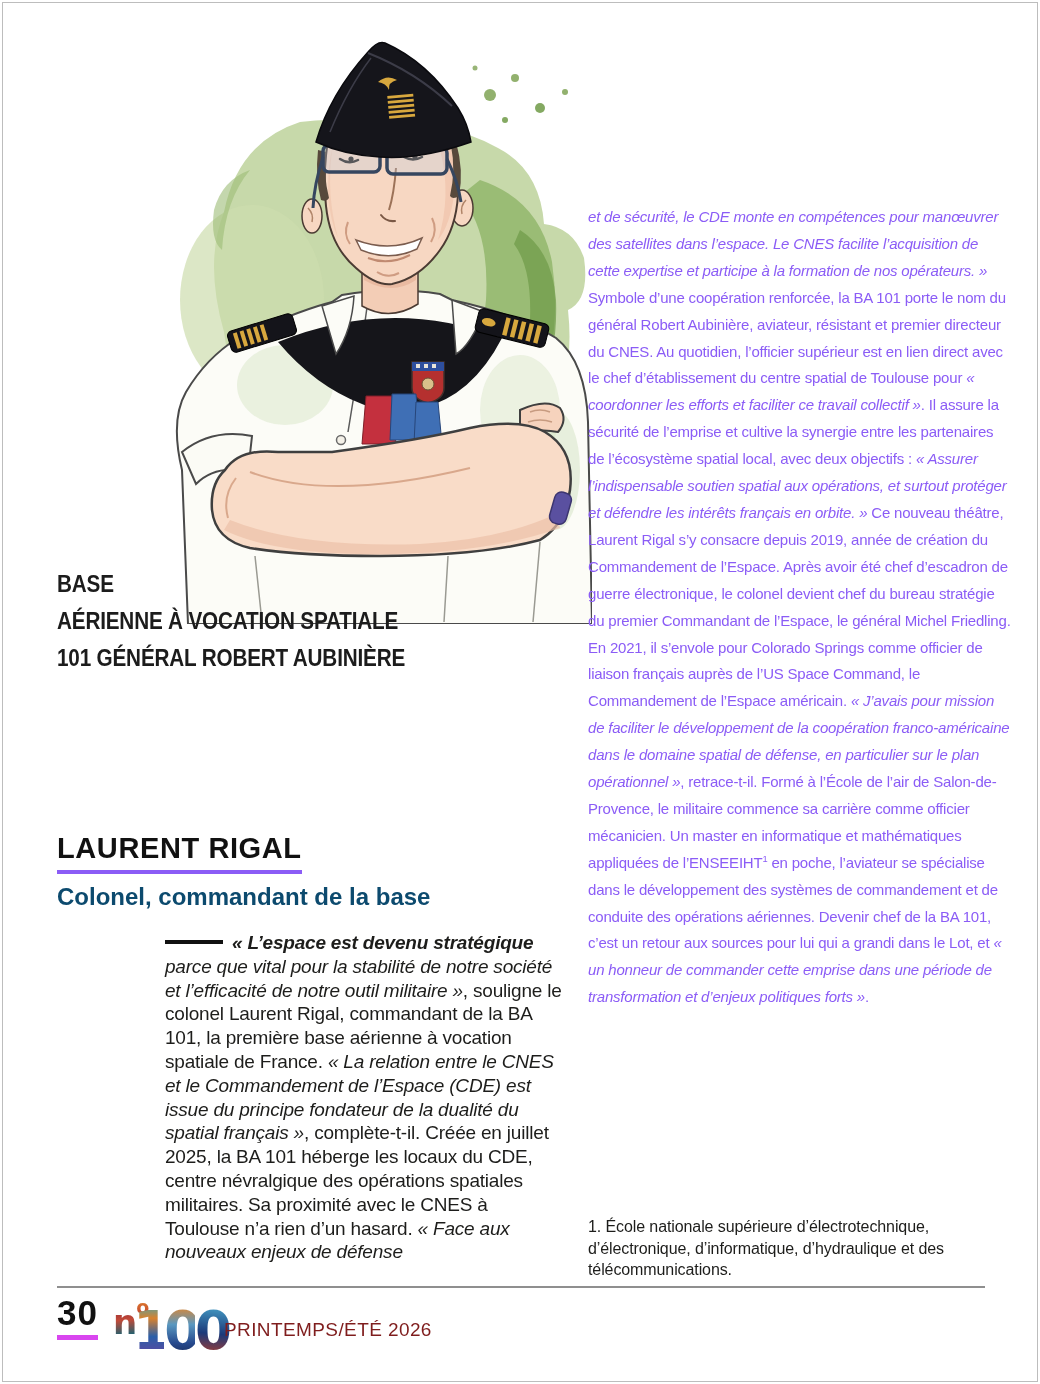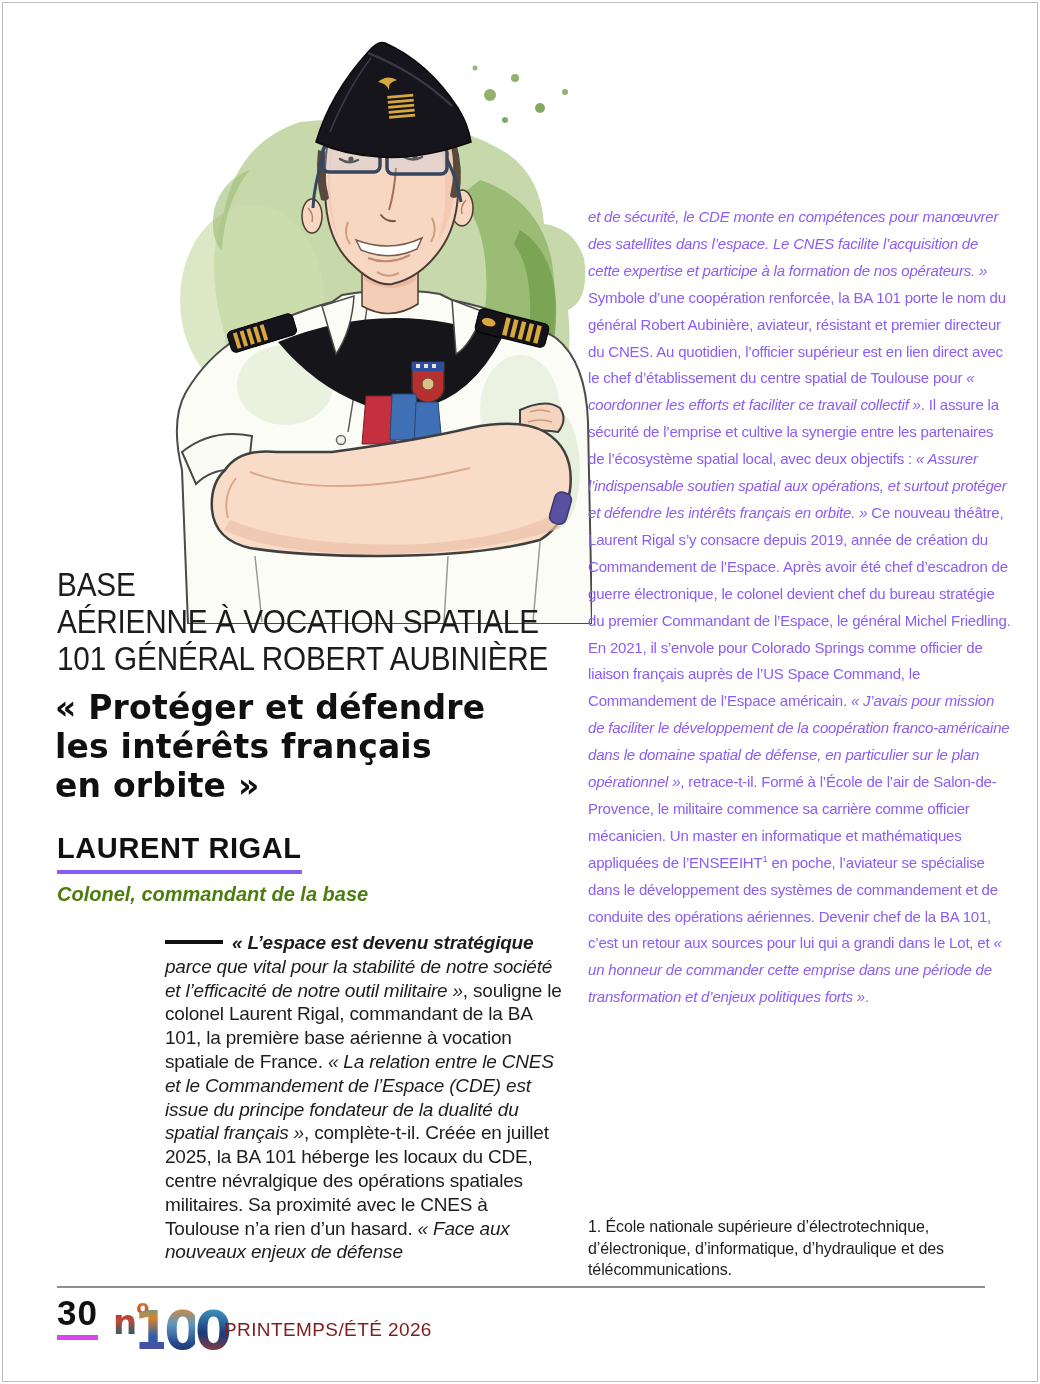--- a/index.html
+++ b/index.html
@@ -6,32 +6,32 @@
   .page{
     position:relative;width:1040px;height:1384px;background:#ffffff;
     font-family:"Liberation Sans",sans-serif;color:#1d1d1b;overflow:hidden;
   }
   .page-frame{position:absolute;inset:2px;border:1px solid #bdbdbd;pointer-events:none;}
 
   
   .portrait{position:absolute;left:140px;top:16px;width:452px;height:608px;}
 
   
-  .kicker{position:absolute;left:57px;top:566px;font-size:33px;line-height:37px;
-    font-weight:400;color:#1c1c1c;letter-spacing:-0.2px;}
+  .kicker{position:absolute;left:57px;top:566px;font-size:23px;line-height:37px;
+    font-weight:700;color:#1c1c1c;letter-spacing:-0.2px;}
   .kicker .line{display:block;transform:scaleX(0.9);transform-origin:left;white-space:nowrap;}
 
   .quote-headline{position:absolute;left:55px;top:688px;
     font-family:"DejaVu Sans",sans-serif;font-weight:800;font-size:33px;line-height:39px;
     letter-spacing:0.2px;color:#101010;}
   .quote-headline .line{display:block;white-space:nowrap;}
 
   .author-name{position:absolute;left:57px;top:832px;font-size:29px;font-weight:800;
     letter-spacing:0.6px;color:#111;border-bottom:4px solid #8b5cf6;padding-bottom:5px;display:inline-block;}
-  .author-role{position:absolute;left:57px;top:883px;font-size:20px;font-weight:700;color:#4d7c0f;font-style:italic;}
+  .author-role{position:absolute;left:57px;top:883px;font-size:24px;font-weight:700;color:#0c4a6e;}
 
   .intro{position:absolute;left:165px;top:931px;width:400px;font-size:19px;line-height:23.8px;
     letter-spacing:-0.2px;color:#1d1d1b;margin:0;}
   .dash{display:inline-block;width:58px;height:4px;background:#111;vertical-align:middle;
     margin-right:9px;margin-top:-4px;}
 
   
   .right-col{position:absolute;left:588px;top:204px;width:424px;font-size:15px;
     line-height:26.9px;letter-spacing:-0.2px;color:#8b5cf6;margin:0;}
   .seg-i{font-style:italic;}
@@ -220,25 +220,20 @@
 
     <path d="M255,556 L262,622 M448,556 L444,622 M540,542 L533,622" fill="none" stroke="#9a9a92" stroke-width="1.5"></path>
   </svg>
 
   <div class="kicker">
       <span class="line">BASE</span>
       <span class="line">AÉRIENNE À VOCATION SPATIALE</span>
       <span class="line">101 GÉNÉRAL ROBERT AUBINIÈRE</span>
     </div>
 
-  <h1 class="quote-headline" style="margin:0">
-      <span class="line">« Protéger et défendre</span>
-      <span class="line">les intérêts français</span>
-      <span class="line">en orbite »</span>
-    </h1>
 
   <div class="author-name">LAURENT RIGAL</div>
   <div class="author-role">Colonel, commandant de la base</div>
 
   <p class="intro"><span class="dash"></span><span><span class="seg-bi">« L’espace est devenu stratégique </span><span class="seg-i">parce que vital pour la stabilité de notre société et l’efficacité de notre outil militaire »</span><span>, souligne le colonel Laurent Rigal, commandant de la BA 101, la première base aérienne à vocation spatiale de France. </span><span class="seg-i">« La relation entre le CNES et le Commandement de l’Espace (CDE) est issue du principe fondateur de la dualité du spatial français »</span><span>, complète-t-il. Créée en juillet 2025, la BA 101 héberge les locaux du CDE, centre névralgique des opérations spatiales militaires. Sa proximité avec le CNES à Toulouse n’a rien d’un hasard. </span><span class="seg-i">« Face aux nouveaux enjeux de défense</span></span></p>
 
   <p class="right-col"><span class="seg-i">et de sécurité, le CDE monte en compétences pour manœuvrer des satellites dans l’espace. Le CNES facilite l’acquisition de cette expertise et participe à la formation de nos opérateurs. »</span><span> Symbole d’une coopération renforcée, la BA 101 porte le nom du général Robert Aubinière, aviateur, résistant et premier directeur du CNES. Au quotidien, l’officier supérieur est en lien direct avec le chef d’établissement du centre spatial de Toulouse pour </span><span class="seg-i">« coordonner les efforts et faciliter ce travail collectif »</span><span>. Il assure la sécurité de l’emprise et cultive la synergie entre les partenaires de l’écosystème spatial local, avec deux objectifs : </span><span class="seg-i">« Assurer l’indispensable soutien spatial aux opérations, et surtout protéger et défendre les intérêts français en orbite. »</span><span> Ce nouveau théâtre, Laurent Rigal s’y consacre depuis 2019, année de création du Commandement de l’Espace. Après avoir été chef d’escadron de guerre électronique, le colonel devient chef du bureau stratégie du premier Commandant de l’Espace, le général Michel Friedling. En 2021, il s’envole pour Colorado Springs comme officier de liaison français auprès de l’US Space Command, le Commandement de l’Espace américain. </span><span class="seg-i">« J’avais pour mission de faciliter le développement de la coopération franco-américaine dans le domaine spatial de défense, en particulier sur le plan opérationnel »</span><span>, retrace-t-il. Formé à l’École de l’air de Salon-de-Provence, le militaire commence sa carrière comme officier mécanicien. Un master en informatique et mathématiques appliquées de l’ENSEEIHT</span><span class="seg-sup">1</span><span> en poche, l’aviateur se spécialise dans le développement des systèmes de commandement et de conduite des opérations aériennes. Devenir chef de la BA 101, c’est un retour aux sources pour lui qui a grandi dans le Lot, et </span><span class="seg-i">« un honneur de commander cette emprise dans une période de transformation et d’enjeux politiques forts »</span><span>.</span></p>
   <p class="footnote">1. École nationale supérieure d’électrotechnique, d’électronique, d’informatique, d’hydraulique et des télécommunications.</p>
 
   <div class="footer-rule"></div>

